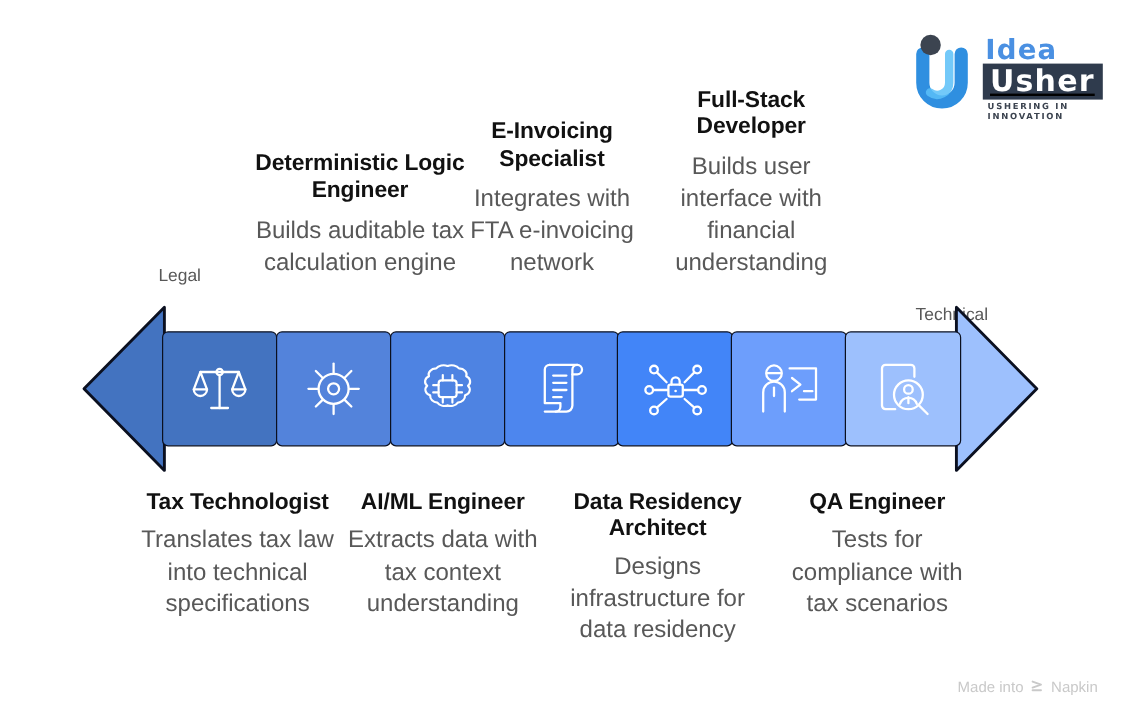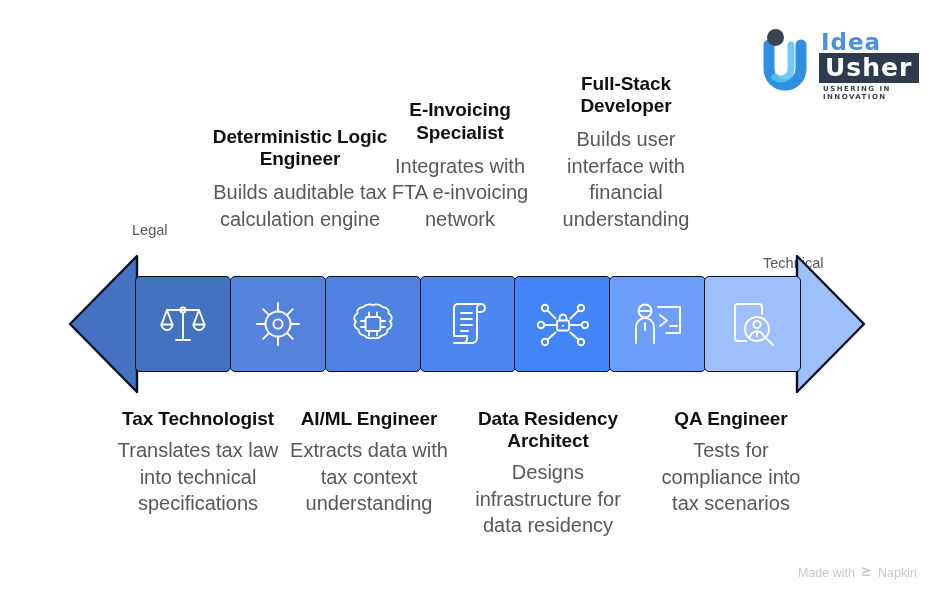--- a/index.html
+++ b/index.html
@@ -13,21 +13,21 @@
 
   
   .logo { position: absolute; left: 761px; top: 29px; width: 148px; height: 64px; }
   .logo-u { position: absolute; left: 0px; top: 6px; width: 56px; height: 56px; }
   .logo-dot { position: absolute; left: 6px; top: 0px; width: 17px; height: 17px;
               border-radius: 50%; background: #3c4450; }
   .logo-idea { position: absolute; left: 60px; top: 0px;
                font-size: 23px; font-weight: 700; letter-spacing: 1px;
                color: #4a90e2; font-family: "DejaVu Sans", sans-serif; }
   .logo-usher-band { position: absolute; left: 58px; top: 24px;
-                     background: #2f3b4d; padding: 2px 7px 3px 6px; }
+                     background: #2f3b4d; padding: 2px 7px 3px 6px; text-decoration: underline; }
   .logo-usher { font-size: 25px; font-weight: 700; letter-spacing: 1px;
                 color: #ffffff; font-family: "DejaVu Sans", sans-serif;
                 line-height: 1.0; display: block; }
   .logo-tag { position: absolute; left: 62px; top: 56px;
               font-size: 7px; font-weight: 700; letter-spacing: 1.45px;
               color: #3c4450; font-family: "DejaVu Sans", sans-serif; }
 
   
   .end-label { position: absolute; font-size: 14.5px; color: #585858;
                white-space: nowrap; }
@@ -246,25 +246,25 @@
     <div class="c-desc">Extracts data with tax context understanding</div>
   </div>
 
   <div class="callout bottom b3">
     <div class="c-title">Data Residency Architect</div>
     <div class="c-desc">Designs infrastructure for data residency</div>
   </div>
 
   <div class="callout bottom b4">
     <div class="c-title">QA Engineer</div>
-    <div class="c-desc">Tests for compliance into tax scenarios</div>
+    <div class="c-desc">Tests for compliance with tax scenarios</div>
   </div>
 
   <div class="footer">
-    <span>Made with</span>
+    <span>Made into</span>
     <span class="napkin-mark">
       <svg width="13" height="13" viewBox="0 0 13 13" fill="none" stroke="#c9c9c9" stroke-width="1.6" stroke-linecap="round" stroke-linejoin="round">
         <polyline points="2.5,3 9.5,5.5 2.5,8"></polyline>
         <line x1="2.5" y1="10.2" x2="9.5" y2="10.2"></line>
       </svg>
     </span>
     <span>Napkin</span>
   </div>
 
 </div>

